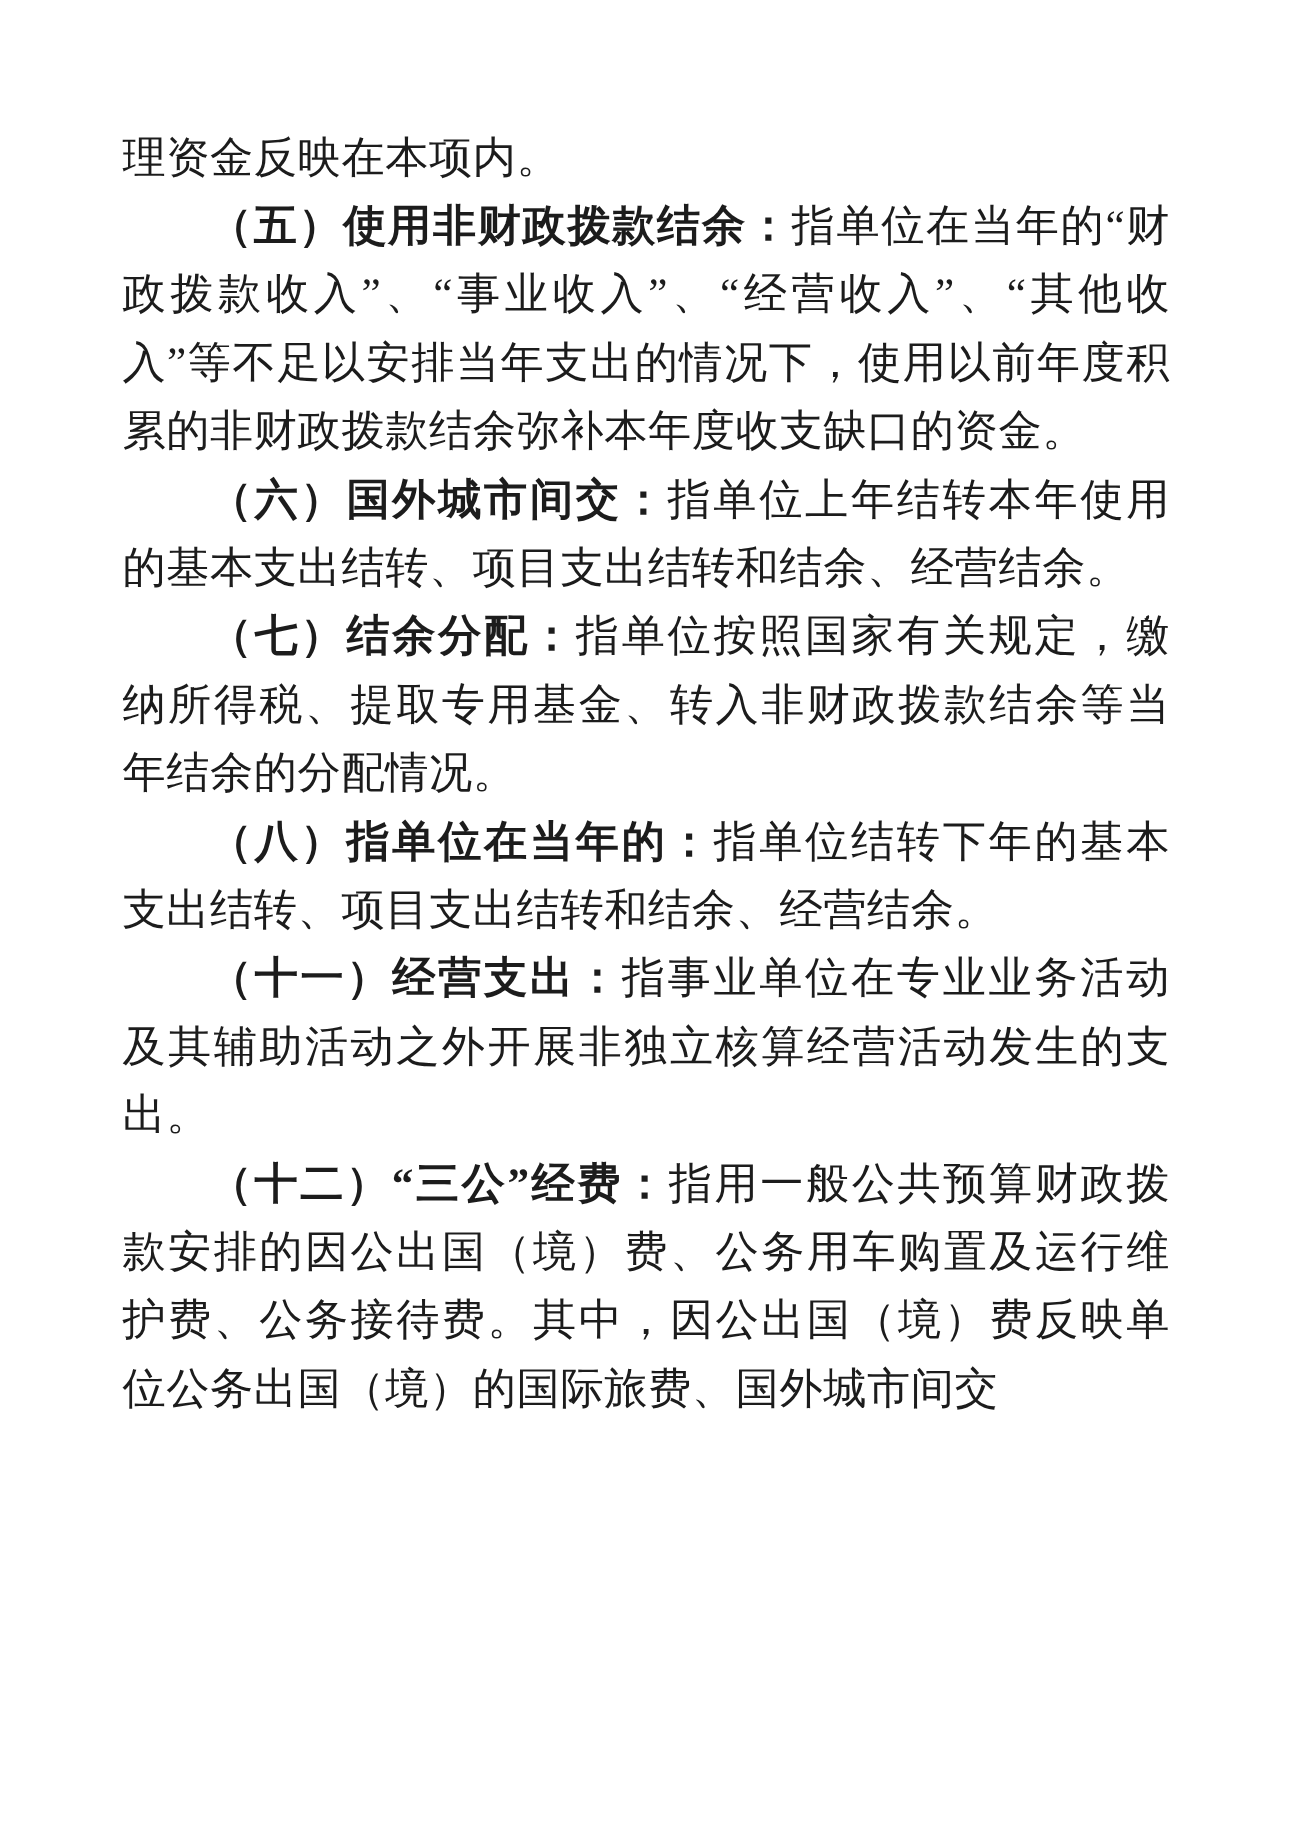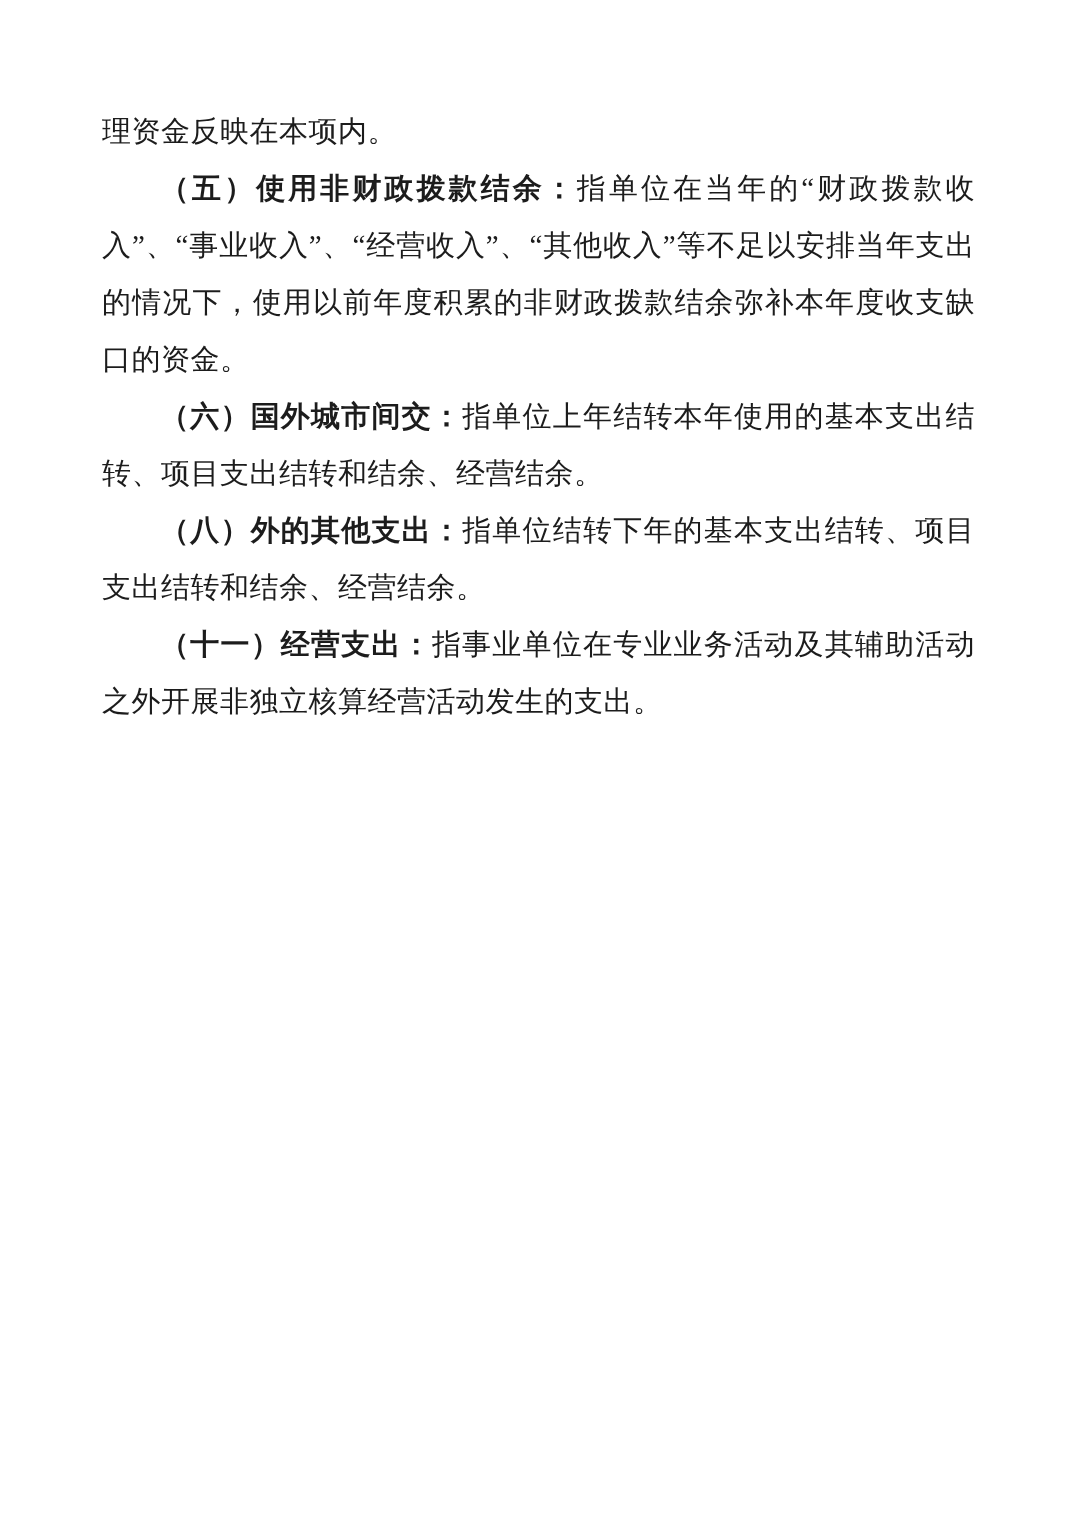--- a/index.html
+++ b/index.html
@@ -13,21 +13,21 @@
     overflow: hidden;
   }
   .page {
     box-sizing: border-box;
     width: 1074px;
     height: 1520px;
     padding: 103px 99px 40px 102px;
     background: #ffffff;
     color: #1c1c1c;
     font-family: "Liberation Serif", "DejaVu Serif", serif;
-    font-size: 29px;
+    font-size: 36px;
     letter-spacing: 0.5px;
   }
   .page p {
     margin: 0;
     line-height: 57px;
     text-align: justify;
     text-justify: inter-ideograph;
     word-break: break-all;
   }
   .para {
@@ -41,21 +41,23 @@
 <body>
 
 <div class="page">
 
   <p class="cont">理资金反映在本项内。</p>
 
   <p class="para"><span class="term-label">（五）使用非财政拨款结余：</span><span class="term-body">指单位在当年的“财政拨款收入”、“事业收入”、“经营收入”、“其他收入”等不足以安排当年支出的情况下，使用以前年度积累的非财政拨款结余弥补本年度收支缺口的资金。</span></p>
 
   <p class="para"><span class="term-label">（六）国外城市间交：</span><span class="term-body">指单位上年结转本年使用的基本支出结转、项目支出结转和结余、经营结余。</span></p>
 
+  <p class="para"><span class="term-label">（七）结余分配：</span><span class="term-body">指单位按照国家有关规定，缴纳所得税、提取专用基金、转入非财政拨款结余等当年结余的分配情况。</span></p>
 
-  <p class="para"><span class="term-label">（八）外的其他支出：</span><span class="term-body">指单位结转下年的基本支出结转、项目支出结转和结余、经营结余。</span></p>
+  <p class="para"><span class="term-label">（八）指单位在当年的：</span><span class="term-body">指单位结转下年的基本支出结转、项目支出结转和结余、经营结余。</span></p>
 
 
 
   <p class="para"><span class="term-label">（十一）经营支出：</span><span class="term-body">指事业单位在专业业务活动及其辅助活动之外开展非独立核算经营活动发生的支出。</span></p>
 
+  <p class="para"><span class="term-label">（十二）“三公”经费：</span><span class="term-body">指用一般公共预算财政拨款安排的因公出国（境）费、公务用车购置及运行维护费、公务接待费。其中，因公出国（境）费反映单位公务出国（境）的国际旅费、国外城市间交</span></p>
 
 </div>
 
 </body></html>

